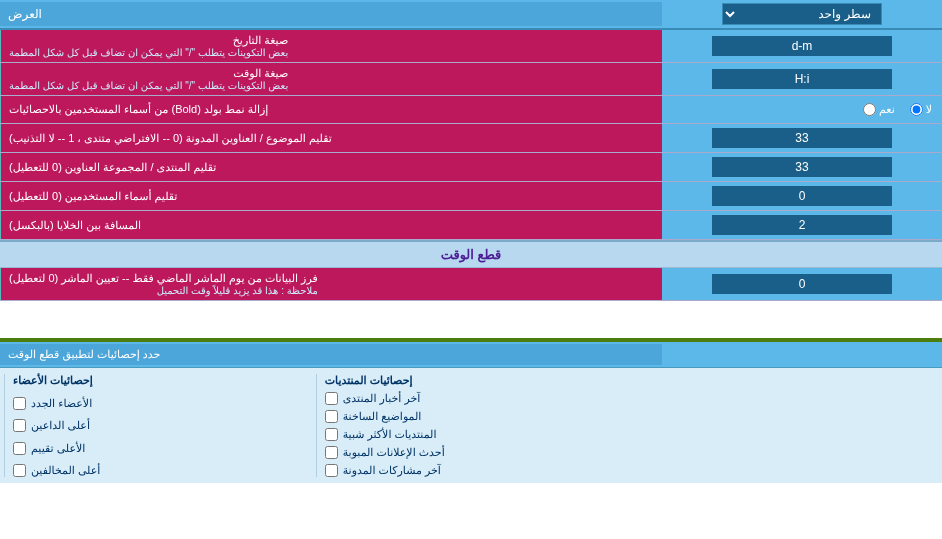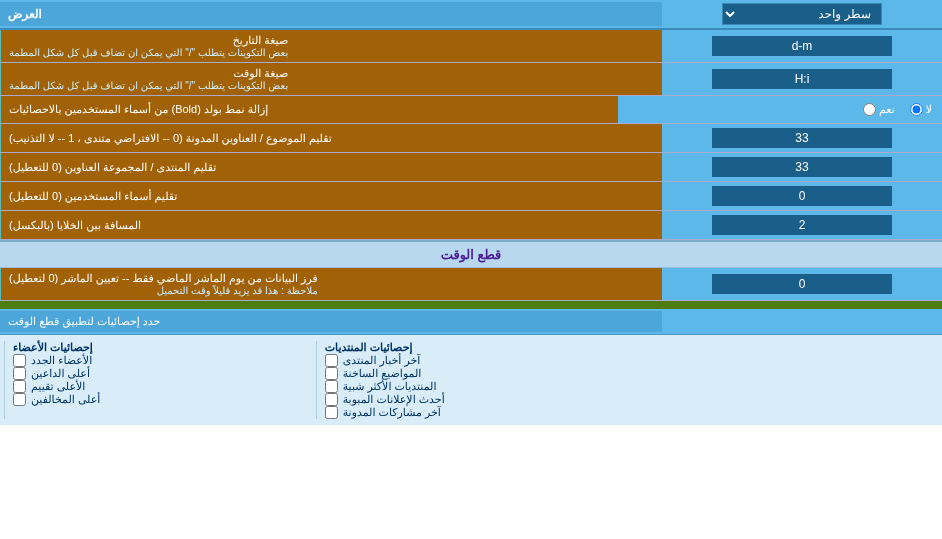--- a/index.html
+++ b/index.html
@@ -19,21 +19,21 @@
     
     .row {
       display: flex;
       flex-direction: row-reverse;
       border-bottom: 1px solid #aac;
       min-height: 28px;
       align-items: stretch;
     }
 
     .label-cell {
-      background: #a16207;
+      background: #be185d;
       color: #fff;
       padding: 4px 8px;
       flex: 1;
       display: flex;
       align-items: center;
       justify-content: flex-end;
       text-align: right;
       font-size: 11px;
       border-left: 1px solid #5bb;
     }
@@ -73,21 +73,21 @@
       min-height: 28px;
       align-items: center;
     }
 
     .header-label {
       flex: 1;
       background: #4da6d9;
       color: #fff;
       padding: 5px 8px;
       text-align: right;
-      font-weight: bold;
+      font-weight: normal;
       font-size: 12px;
       display: flex;
       align-items: center;
       justify-content: flex-end;
     }
 
     .header-control {
       width: 280px;
       min-width: 220px;
       background: #5bb8e8;
@@ -103,21 +103,21 @@
       border: 1px solid #3a8ab8;
       padding: 2px 6px;
       font-size: 12px;
       width: 160px;
       direction: rtl;
     }
 
     
     .radio-cell {
       background: #5bb8e8;
-      width: 324px;
+      width: 280px;
       min-width: 220px;
       display: flex;
       align-items: center;
       justify-content: flex-end;
       padding: 4px 10px;
       gap: 15px;
       flex-direction: row-reverse;
     }
 
     .radio-option {
@@ -136,21 +136,22 @@
       text-align: center;
       padding: 5px;
       border-bottom: 1px solid #9bbbd4;
       border-top: 2px solid #7aaac8;
       font-size: 13px;
     }
 
     
     .bottom-section {
       background: #f0abfc;
-      border-top: 8px solid #4d7c0f;
+      border-top: 4px solid #4d7c0f;
+      margin-top: 37px;
     }
 
     .bottom-header-row {
       display: flex;
       flex-direction: row-reverse;
       background: #5bb8e8;
       border-bottom: 1px solid #4a9abe;
       min-height: 26px;
       align-items: center;
     }
@@ -171,21 +172,23 @@
       display: flex;
       flex-direction: row-reverse;
       background: #d8edf8;
       padding: 6px 4px;
     }
 
     .checkbox-column {
       flex: 1;
       display: flex;
       flex-direction: column;
+      gap: 5px;
       padding: 0 8px;
+      justify-content: space-between;
     }
 
     .checkbox-column:not(:last-child) {
       border-left: 1px solid #b0cfe0;
     }
 
     .checkbox-item {
       display: flex;
       align-items: center;
       justify-content: flex-end;

